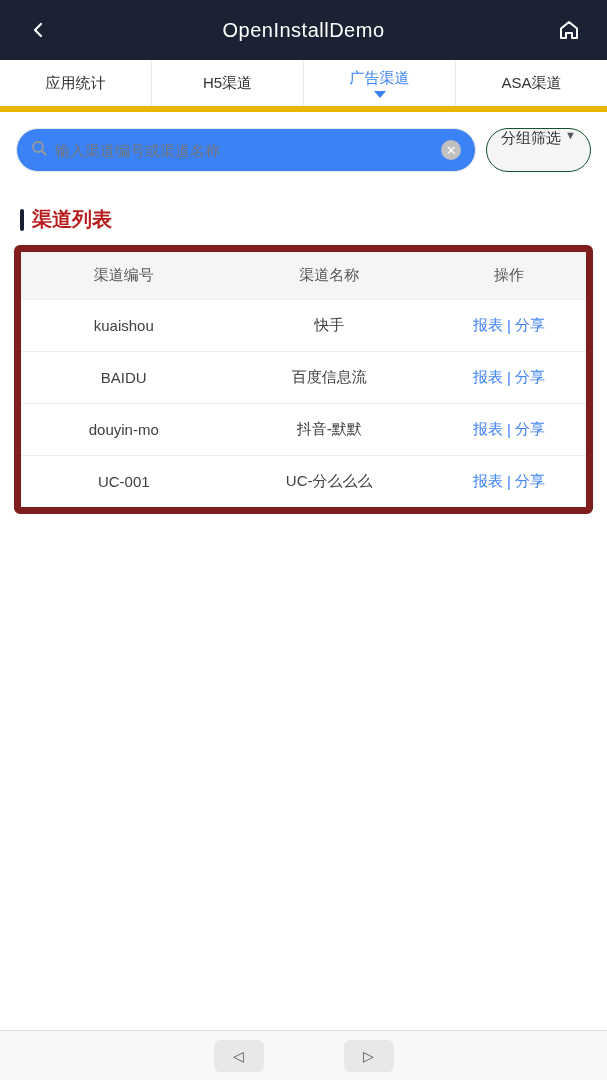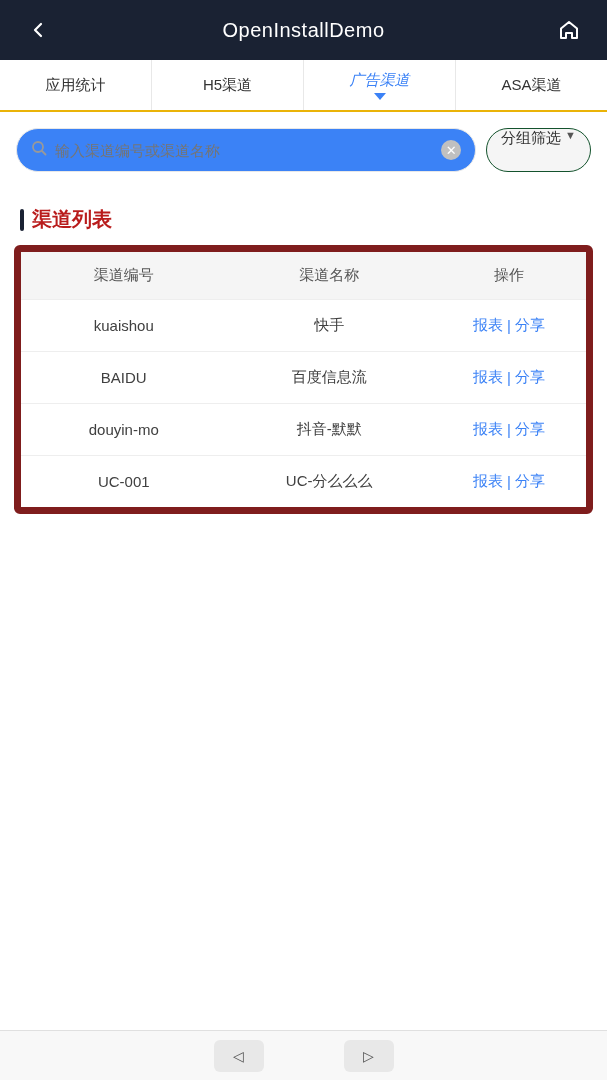--- a/index.html
+++ b/index.html
@@ -46,41 +46,40 @@
       display: flex;
       align-items: center;
       justify-content: center;
     }
 
     
     .tab-bar {
       display: flex;
       align-items: stretch;
       background: #ffffff;
-      border-bottom: 2px solid #eab308;
+      border-bottom: 6px solid #eab308;
       height: 52px;
     }
     .tab-item {
       flex: 1;
       display: flex;
       flex-direction: column;
       align-items: center;
       justify-content: center;
       font-size: 15px;
       color: #333333;
       cursor: pointer;
       position: relative;
       border-right: 1px solid #e8e8e8;
     }
     .tab-item:last-child {
       border-right: none;
     }
     .tab-item.active {
       color: #3b82f6;
-      font-style: italic;
     }
     .tab-indicator {
       width: 0;
       height: 0;
       border-left: 6px solid transparent;
       border-right: 6px solid transparent;
       border-top: 7px solid #3b82f6;
       margin-top: 3px;
     }
 

